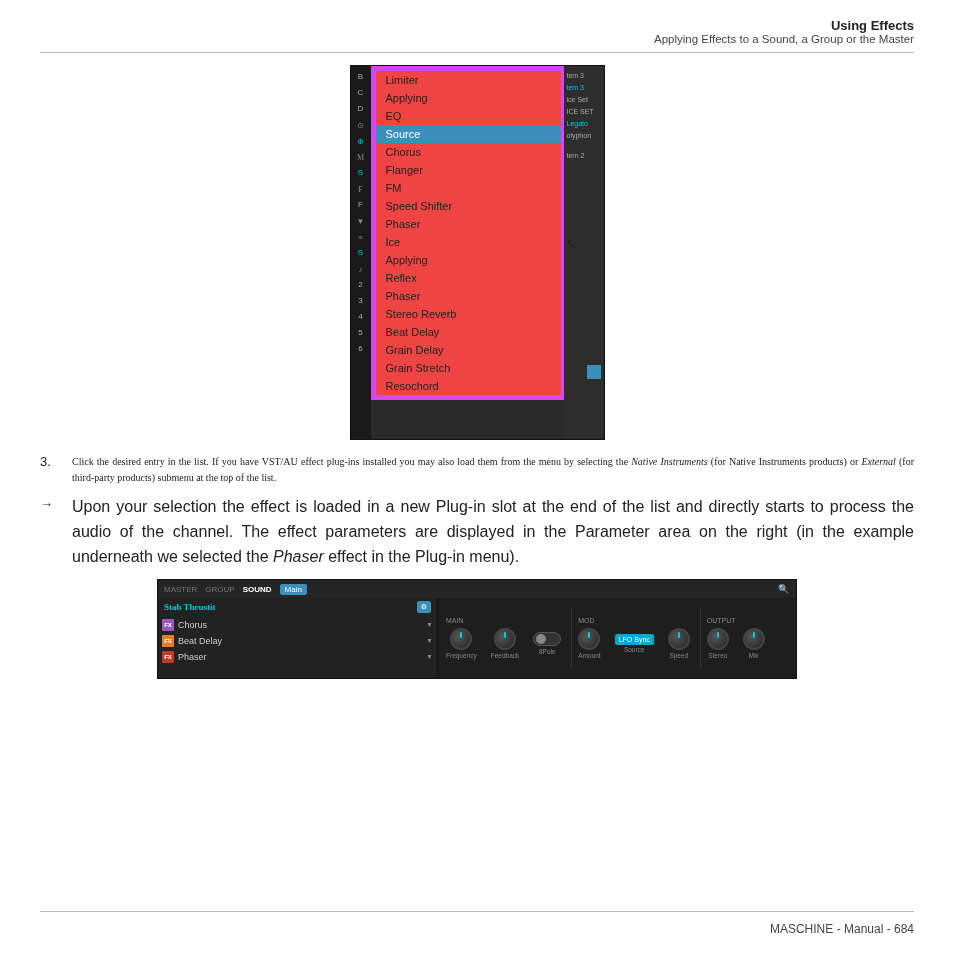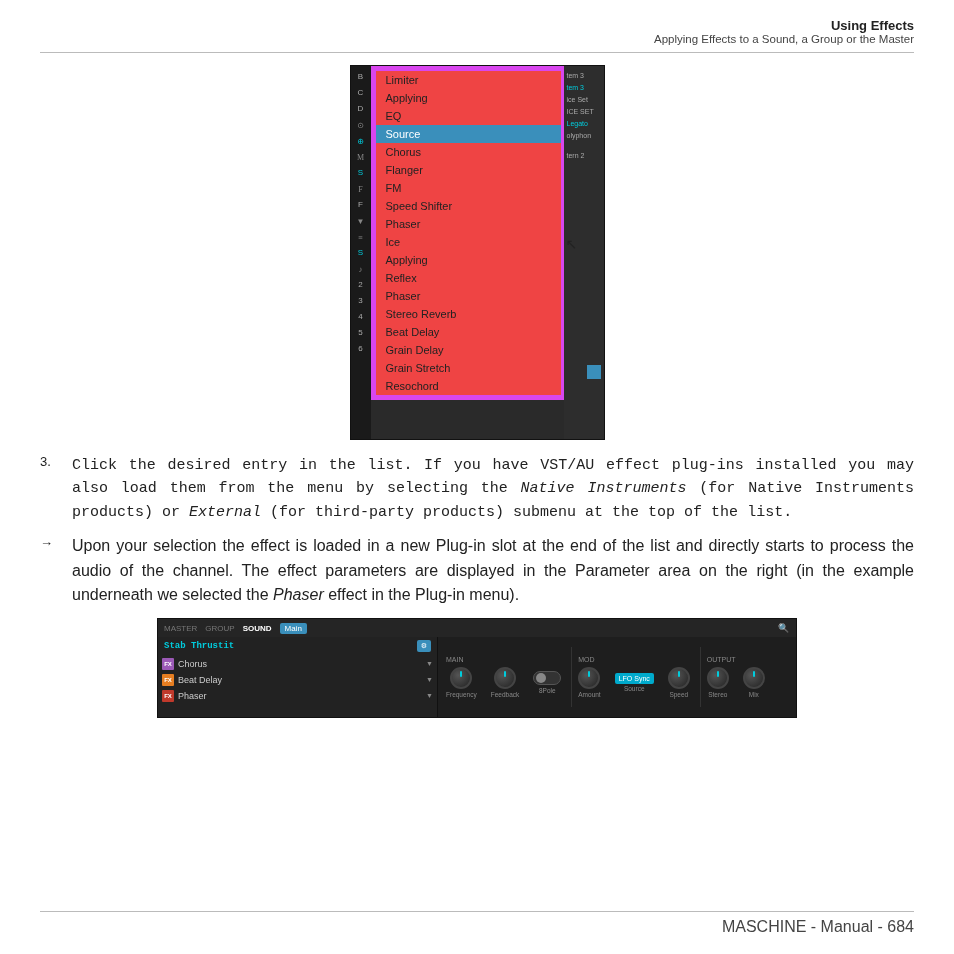--- a/index.html
+++ b/index.html
@@ -51,21 +51,21 @@
       align-items: center;
     }
     .footer-rule {
       position: absolute;
       bottom: 42px;
       left: 40px;
       right: 40px;
       border-top: 1px solid #bbb;
     }
     .footer-text {
-      font-size: 16px;
+      font-size: 12px;
       font-family: Arial, sans-serif;
       color: #444;
     }
 
     
     .content {
       position: absolute;
       top: 65px;
       left: 40px;
       right: 40px;
@@ -175,22 +175,22 @@
       gap: 12px;
       margin-bottom: 10px;
     }
     .step-num {
       font-family: Arial, sans-serif;
       font-size: 13px;
       min-width: 20px;
       padding-top: 0;
     }
     .step-text {
-      font-family: Liberation Mono, monospace;
-      font-size: 15px;
+      font-family: Liberation Serif, serif;
+      font-size: 10px;
       line-height: 1.55;
       text-align: justify;
       flex: 1;
     }
     .step-text em {
       font-style: italic;
     }
 
     .arrow-container {
       display: flex;
@@ -398,21 +398,21 @@
 
     .synth-sound-name {
       display: flex;
       align-items: center;
       padding: 2px 6px;
       gap: 4px;
       height: 18px;
     }
     .synth-sound-text {
       font-size: 9px;
-      font-family: Liberation Mono, monospace;
+      font-family: Liberation Serif, serif;
       color: #00ccdd;
       font-weight: bold;
     }
     .synth-sound-btn {
       margin-left: auto;
       width: 14px;
       height: 12px;
       background: #3a8fbb;
       border-radius: 2px;
       display: flex;

